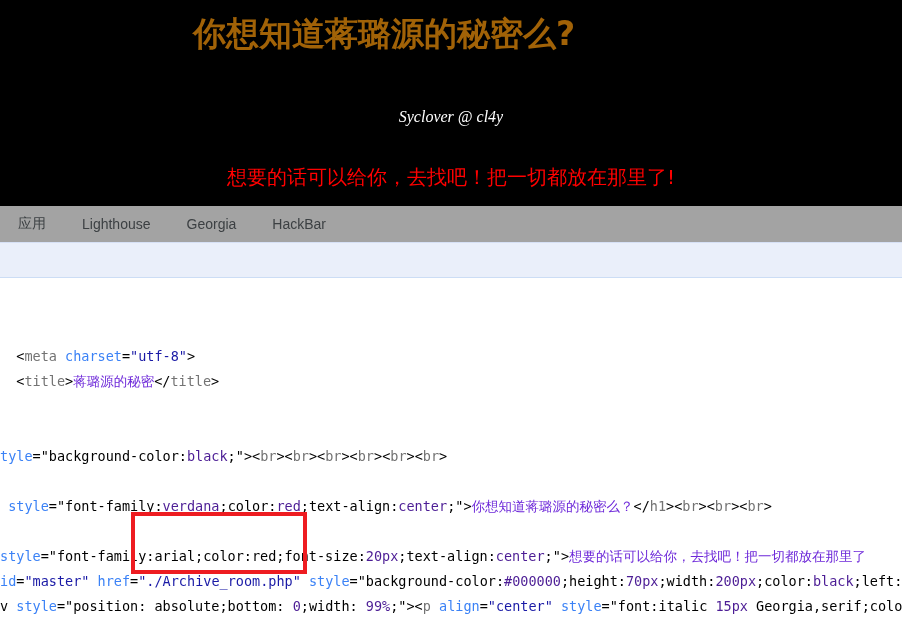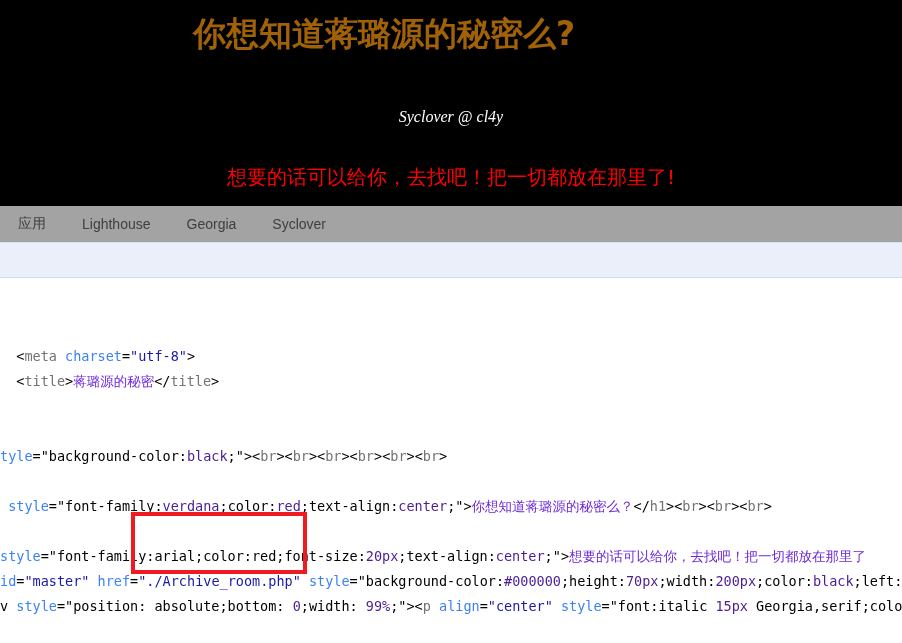--- a/index.html
+++ b/index.html
@@ -148,21 +148,21 @@
 <div id="page-banner">
   <div id="banner-title">你想知道蒋璐源的秘密么?</div>
   <div id="banner-signature">Syclover @ cl4y</div>
   <div id="banner-hint">想要的话可以给你，去找吧！把一切都放在那里了!</div>
 </div>
 
 <div id="bookmarks-bar">
     <div class="bookmark-item">应用</div>
     <div class="bookmark-item">Lighthouse</div>
     <div class="bookmark-item">Georgia</div>
-    <div class="bookmark-item">Syclover</div>
+    <div class="bookmark-item">HackBar</div>
   </div>
 <div id="bookmarks-strip-2"></div>
 
 <div id="source-view">
   <div id="code-block"><div class="code-line"><span class="tk-punct">  &lt;</span><span class="tk-tag">meta</span><span class="tk-plain"> </span><span class="tk-attr">charset</span><span class="tk-punct">=</span><span class="tk-val">"utf-8"</span><span class="tk-punct">&gt;</span></div><div class="code-line"><span class="tk-punct">  &lt;</span><span class="tk-tag">title</span><span class="tk-punct">&gt;</span><span class="tk-text">蒋璐源的秘密</span><span class="tk-punct">&lt;/</span><span class="tk-tag">title</span><span class="tk-punct">&gt;</span></div><div class="code-line blank">&nbsp;</div><div class="code-line blank">&nbsp;</div><div class="code-line"><span class="tk-attr">tyle</span><span class="tk-punct">=</span><span class="tk-plain">"background-color:</span><span class="tk-css">black</span><span class="tk-plain">;"</span><span class="tk-punct">&gt;&lt;</span><span class="tk-tag">br</span><span class="tk-punct">&gt;&lt;</span><span class="tk-tag">br</span><span class="tk-punct">&gt;&lt;</span><span class="tk-tag">br</span><span class="tk-punct">&gt;&lt;</span><span class="tk-tag">br</span><span class="tk-punct">&gt;&lt;</span><span class="tk-tag">br</span><span class="tk-punct">&gt;&lt;</span><span class="tk-tag">br</span><span class="tk-punct">&gt;</span></div><div class="code-line blank">&nbsp;</div><div class="code-line"><span class="tk-attr"> style</span><span class="tk-punct">=</span><span class="tk-plain">"font-family:</span><span class="tk-css">verdana</span><span class="tk-plain">;color:</span><span class="tk-css">red</span><span class="tk-plain">;text-align:</span><span class="tk-css">center</span><span class="tk-plain">;"</span><span class="tk-punct">&gt;</span><span class="tk-text">你想知道蒋璐源的秘密么？</span><span class="tk-punct">&lt;/</span><span class="tk-tag">h1</span><span class="tk-punct">&gt;&lt;</span><span class="tk-tag">br</span><span class="tk-punct">&gt;&lt;</span><span class="tk-tag">br</span><span class="tk-punct">&gt;&lt;</span><span class="tk-tag">br</span><span class="tk-punct">&gt;</span></div><div class="code-line blank">&nbsp;</div><div class="code-line"><span class="tk-attr">style</span><span class="tk-punct">=</span><span class="tk-plain">"font-family:arial;color:red;font-size:</span><span class="tk-css">20px</span><span class="tk-plain">;text-align:</span><span class="tk-css">center</span><span class="tk-plain">;"</span><span class="tk-punct">&gt;</span><span class="tk-text">想要的话可以给你，去找吧！把一切都放在那里了</span></div><div class="code-line"><span class="tk-attr">id</span><span class="tk-punct">=</span><span class="tk-val">"master"</span><span class="tk-plain"> </span><span class="tk-attr">href</span><span class="tk-punct">=</span><span class="tk-val">"./Archive_room.php"</span><span class="tk-plain"> </span><span class="tk-attr">style</span><span class="tk-punct">=</span><span class="tk-plain">"background-color:</span><span class="tk-css">#000000</span><span class="tk-plain">;height:</span><span class="tk-css">70px</span><span class="tk-plain">;width:</span><span class="tk-css">200px</span><span class="tk-plain">;color:</span><span class="tk-css">black</span><span class="tk-plain">;left:</span></div><div class="code-line"><span class="tk-plain">v </span><span class="tk-attr">style</span><span class="tk-punct">=</span><span class="tk-plain">"position: absolute;bottom: </span><span class="tk-css">0</span><span class="tk-plain">;width: </span><span class="tk-css">99%</span><span class="tk-plain">;"</span><span class="tk-punct">&gt;&lt;</span><span class="tk-tag">p</span><span class="tk-plain"> </span><span class="tk-attr">align</span><span class="tk-punct">=</span><span class="tk-val">"center"</span><span class="tk-plain"> </span><span class="tk-attr">style</span><span class="tk-punct">=</span><span class="tk-plain">"font:italic </span><span class="tk-css">15px</span><span class="tk-plain"> Georgia,serif</span><span class="tk-plain">;color:</span></div></div>
 </div>
 
 <div id="annotation-box"></div>
 
 </body></html>

